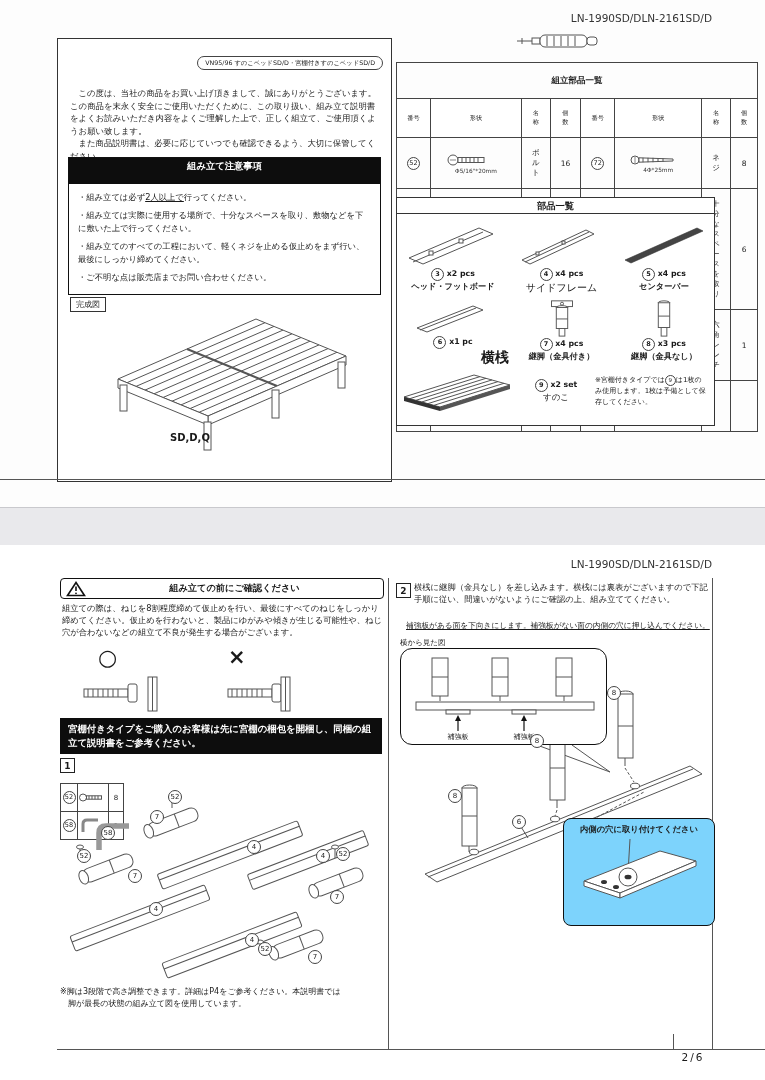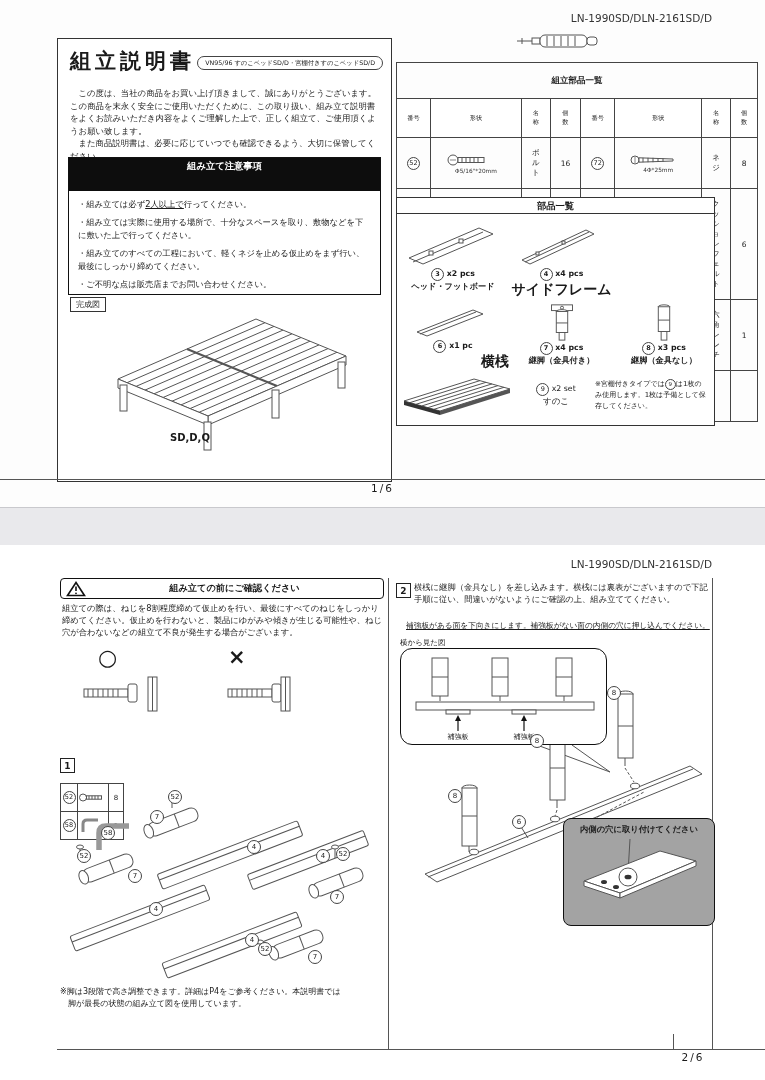--- a/index.html
+++ b/index.html
@@ -30,29 +30,28 @@
 </style>
 </head>
 <body>
 
 <div id="canvas">
 
   <div class="abs" style="left:0;top:0;width:765px;height:506px;">
     <div class="abs hdr" style="left:396px;top:12px;width:316px;">LN-1990SD/DLN-2161SD/D</div>
 
     <div class="abs panel" style="left:57px;top:38px;width:333px;height:442px;">
-      <div class="abs" style="left:12px;top:8px;font-size:21px;font-weight:bold;letter-spacing:4px;">組立説明書</div>
       <div class="abs" style="right:8px;top:17px;border:1px solid #444;border-radius:9px;padding:1.5px 7px;font-size:6.3px;">VN95/96 すのこベッドSD/D・宮棚付きすのこベッドSD/D</div>
       <div class="abs jp" style="left:12px;top:48px;width:308px;font-size:8.4px;">
         <span>　この度は、当社の商品をお買い上げ頂きまして、誠にありがとうございます。この商品を末永く安全にご使用いただくために、この取り扱い、組み立て説明書をよくお読みいただき内容をよくご理解した上で、正しく組立て、ご使用頂くようお願い致します。</span><br>
         <span>　また商品説明書は、必要に応じていつでも確認できるよう、大切に保管してください。</span>
       </div>
 
       <div class="abs" style="left:10px;top:118px;width:311px;height:136px;border:1.8px solid #111;">
-        <div class="blackbar" style="height:33px;font-size:9.3px;text-align:center;line-height:15px;">組み立て注意事項</div>
+        <div class="blackbar" style="height:26px;font-size:9.3px;text-align:center;line-height:15px;">組み立て注意事項</div>
         <div class="jp" style="padding:7px 9px;font-size:8.3px;">
           <div style="margin-bottom:6px;">
             <span>・組み立ては必ず</span><span style="text-decoration:underline;">2人以上で</span><span>行ってください。</span>
           </div>
           <div style="margin-bottom:6px;">・組み立ては実際に使用する場所で、十分なスペースを取り、敷物などを下に敷いた上で行ってください。</div>
           <div style="margin-bottom:6px;">・組み立てのすべての工程において、軽くネジを止める仮止めをまず行い、最後にしっかり締めてください。</div>
           <div>・ご不明な点は販売店までお問い合わせください。</div>
         </div>
       </div>
       <div class="abs" style="left:12px;top:258px;border:1px solid #333;padding:1px 5px;font-size:8px;">完成図</div>
@@ -170,21 +169,21 @@
             </td>
         <td class="dd">ボルト</td>
         <td class="dd">8</td>
         <td class="dd"><span class="cn">57</span></td>
         <td class="dd">
           <svg width="66" height="18" viewBox="0 0 66 18" style="margin:0 auto;">
                 <polygon points="14,2 58,2 52,14 8,14" fill="#8e8e8e" stroke="#777" stroke-width="0.5"></polygon>
               </svg>
           <span class="spec">50*14*2mm</span>
             </td>
-        <td class="dd" style="font-size:7px;">クッションフェルト</td>
+        <td class="dd" style="font-size:7px;">十分なスペースを取り</td>
         <td class="dd">6</td>
       </tr>
       <tr class="dd">
         <td class="dd"><span class="cn">54</span></td>
         <td class="dd">
           <svg width="70" height="15" viewBox="0 0 70 15" style="margin:0 auto;">
                 <circle class="ln" cx="9" cy="7" r="5"></circle>
                 <line x1="6" y1="7" x2="12" y2="7" stroke="#555" stroke-width="0.7"></line>
                 <rect class="ln" x="14" y="4.5" width="48" height="5"></rect>
                 <g class="lnn" stroke-width="0.6">
@@ -249,21 +248,28 @@
           <div style="font-size:8.2px;font-weight:bold;">ヘッド・フットボード</div>
         </div>
         <div style="width:105px;">
           <svg width="95" height="50" viewBox="0 0 95 50" style="margin:4px auto 0;">
               <polygon class="ln" points="8,42 72,12 80,16 16,46"></polygon>
               <line class="lnn" x1="11" y1="44" x2="75" y2="14" stroke-width="0.6"></line>
               <rect class="ln" x="22" y="34" width="3" height="3"></rect>
               <rect class="ln" x="48" y="23" width="3" height="3"></rect>
             </svg>
           <div style="font-size:7.8px;font-weight:bold;"><span class="cn">4</span> <span>x4 pcs</span></div>
-          <div style="font-size:14px;font-weight:bold;">サイドフレーム</div>
+          <div style="font-size:10px;font-weight:normal;">サイドフレーム</div>
+        </div>
+        <div style="width:100px;">
+          <svg width="95" height="50" viewBox="0 0 95 50" style="margin:4px auto 0;">
+              <polygon points="8,42 80,10 86,13 14,45" fill="#444" stroke="#333" stroke-width="0.6"></polygon>
+            </svg>
+          <div style="font-size:7.8px;font-weight:bold;"><span class="cn">5</span> <span>x4 pcs</span></div>
+          <div style="font-size:8.2px;font-weight:bold;">センターバー</div>
         </div>
       </div>
       <div style="display:flex;text-align:center;margin-top:3px;">
         <div style="width:112px;">
           <svg width="85" height="38" viewBox="0 0 85 38" style="margin:0 auto;">
               <polygon class="ln" points="6,30 62,8 72,12 16,34"></polygon>
               <line class="lnn" x1="9" y1="32" x2="65" y2="10" stroke-width="0.6"></line>
             </svg>
           <div style="font-size:7.8px;font-weight:bold;"><span class="cn">6</span> <span>x1 pc</span></div>
           <div style="font-size:14px;font-weight:bold;text-align:right;">横桟</div>
@@ -300,32 +306,31 @@
                 <line x1="30" y1="34.6" x2="100" y2="12.6"></line>
                 <line x1="12" y1="29.6" x2="82" y2="7.6"></line>
                 <line x1="24" y1="32.9" x2="94" y2="10.9"></line>
                 <line x1="36" y1="36.3" x2="106" y2="14.3"></line>
               </g>
               <polygon points="6,28 42,38 42,42 6,32" fill="#333"></polygon>
               <polygon points="42,38 112,16 112,20 42,42" fill="#555"></polygon>
             </svg>
         </div>
         <div style="width:78px;text-align:center;">
-          <div style="font-size:7.8px;font-weight:normal;"><span class="cn">9</span> <span>x2 set</span></div>
+          <div style="font-size:7.8px;font-weight:bold;"><span class="cn">9</span> <span>x2 set</span></div>
           <div style="font-size:8.5px;font-weight:normal;">すのこ</div>
         </div>
         <div class="jp" style="width:112px;font-size:7px;text-align:left;">
           <span>※宮棚付きタイプでは</span><span class="cn" style="width:9px;height:9px;font-size:5.5px;">9</span><span>は1枚のみ使用します。1枚は予備として保存してください。</span>
         </div>
       </div>
     </div>
 
 
     <div class="abs pgline" style="left:0;top:479px;width:765px;"></div>
-    <div class="abs" style="left:0;top:482px;width:765px;text-align:center;font-size:10.5px;letter-spacing:2px;">1/6</div>
   </div>
 
   <div class="abs" style="left:0;top:507px;width:765px;height:38px;background:#e9e9ec;border-top:1px solid #c9c9cd;border-bottom:1px solid #d5d5d8;"></div>
 
   <div class="abs" style="left:0;top:545px;width:765px;height:535px;background:#fff;">
     <div class="abs hdr" style="left:396px;top:13px;width:316px;">LN-1990SD/DLN-2161SD/D</div>
 
     <div class="abs" style="left:388px;top:33px;width:0;height:471px;border-left:1px solid #555;"></div>
     <div class="abs" style="left:712px;top:33px;width:0;height:471px;border-left:1px solid #555;"></div>
     <div class="abs pgline" style="left:57px;top:504px;width:708px;"></div>
@@ -368,20 +373,21 @@
           <line x1="39" y1="14" x2="39" y2="22"></line>
           <line x1="44" y1="14" x2="44" y2="22"></line>
           <line x1="49" y1="14" x2="49" y2="22"></line>
           <line x1="54" y1="14" x2="54" y2="22"></line>
         </g>
       <rect class="ln" x="64" y="9" width="9" height="18" rx="2"></rect>
       <rect class="ln" x="73" y="2" width="9" height="34"></rect>
       <line class="lnn" x1="77.5" y1="2" x2="77.5" y2="36" stroke-width="0.6"></line>
     </svg>
 
+    <div class="abs blackbar jp" style="left:60px;top:173px;width:306px;height:28px;font-size:9.4px;padding:4px 8px;line-height:1.45;">宮棚付きタイプをご購入のお客様は先に宮棚の梱包を開梱し、同梱の組立て説明書をご参考ください。</div>
 
     <div class="abs stepno" style="left:60px;top:213px;">1</div>
     <table class="mini abs" style="left:60px;top:238px;">
       <tbody>
           <tr>
         <td style="width:16px;height:27px;"><span class="cn">52</span></td>
         <td style="width:30px;">
           <svg width="28" height="11" viewBox="0 0 28 11">
                 <circle class="ln" cx="5" cy="5.5" r="3.5"></circle>
                 <rect class="ln" x="8.5" y="3.8" width="15" height="3.4"></rect>
@@ -533,21 +539,21 @@
       <ellipse class="ln" cx="163" cy="169" rx="4.5" ry="2.8"></ellipse>
       <ellipse class="ln" cx="243" cy="136" rx="4.5" ry="2.8"></ellipse>
       <line x1="126" y1="172" x2="136" y2="188" class="lnn" stroke-width="0.8"></line>
       <line x1="196" y1="172" x2="252" y2="142" class="lnn" stroke-dasharray="3,2"></line>
     </svg>
     <span class="dlab" style="left:607px;top:141px;">8</span>
     <span class="dlab" style="left:530px;top:189px;">8</span>
     <span class="dlab" style="left:448px;top:244px;">8</span>
     <span class="dlab" style="left:512px;top:270px;">6</span>
 
-    <div class="abs" style="left:563px;top:273px;width:150px;height:106px;border:1.5px solid #111;border-radius:8px;background:#a3a3a3;z-index:3;">
+    <div class="abs" style="left:563px;top:273px;width:150px;height:106px;border:1.5px solid #111;border-radius:8px;background:#7dd3fc;z-index:3;">
       <div style="font-size:8.3px;font-weight:bold;text-align:center;margin-top:5px;">内側の穴に取り付けてください</div>
       <svg width="130" height="70" viewBox="0 0 130 70" style="margin:2px auto;">
         <line x1="56" y1="2" x2="54" y2="36" class="lnn" stroke-width="0.8"></line>
         <polygon class="ln" points="10,44 86,14 122,24 46,56"></polygon>
         <polygon points="10,44 46,56 46,61 10,49" fill="#fff" stroke="#555" stroke-width="1"></polygon>
         <polygon points="46,56 122,24 122,29 46,61" fill="#fff" stroke="#555" stroke-width="1"></polygon>
         <ellipse cx="30" cy="45" rx="3" ry="2" fill="#333"></ellipse>
         <ellipse cx="42" cy="50" rx="3" ry="2" fill="#333"></ellipse>
         <ellipse cx="54" cy="40" rx="3.5" ry="2.3" fill="#333"></ellipse>
         <circle cx="54" cy="40" r="9" class="lnn"></circle>

